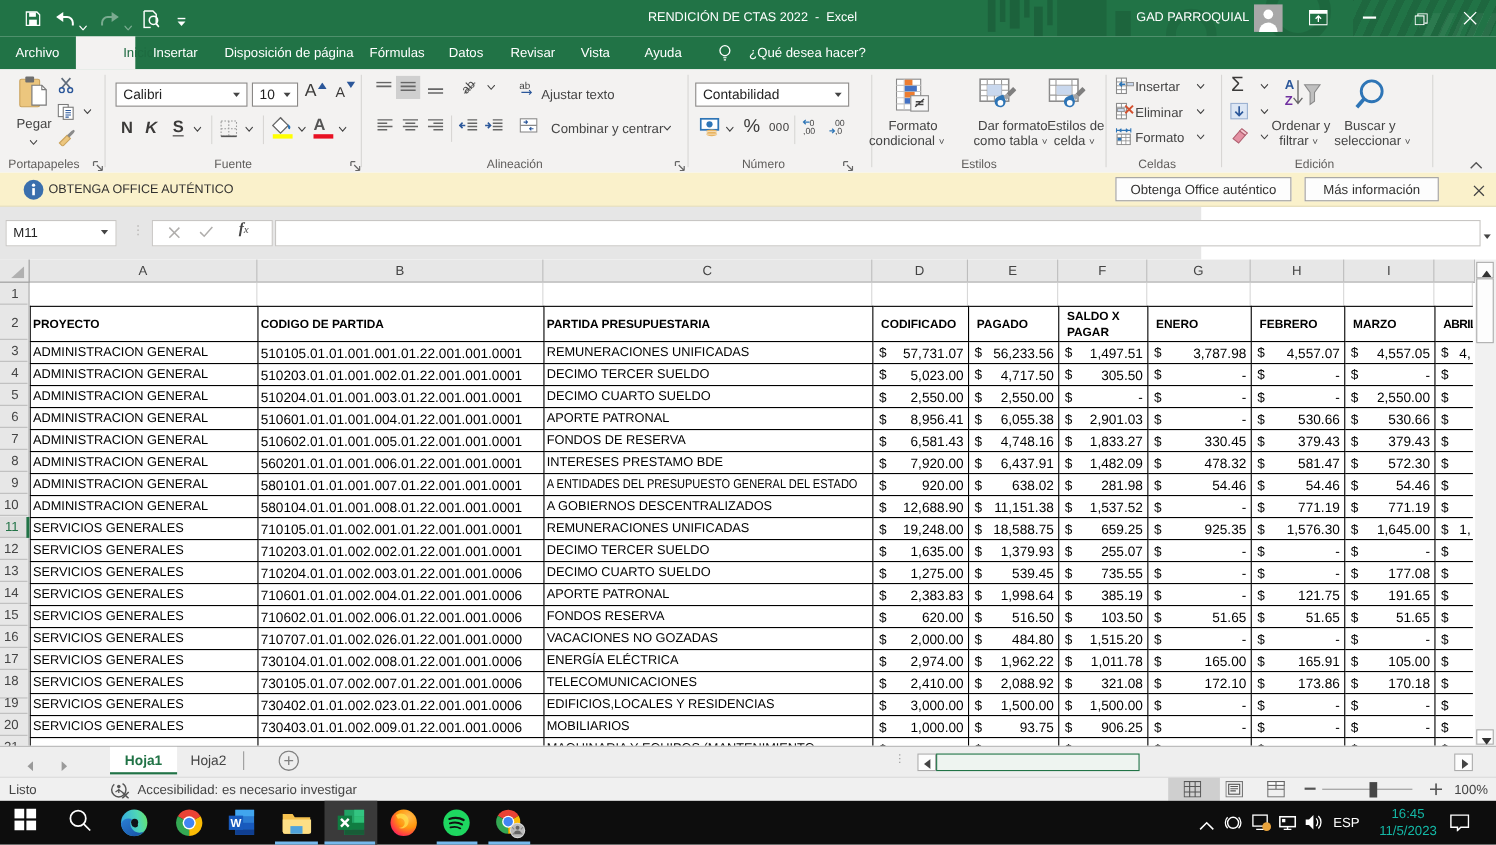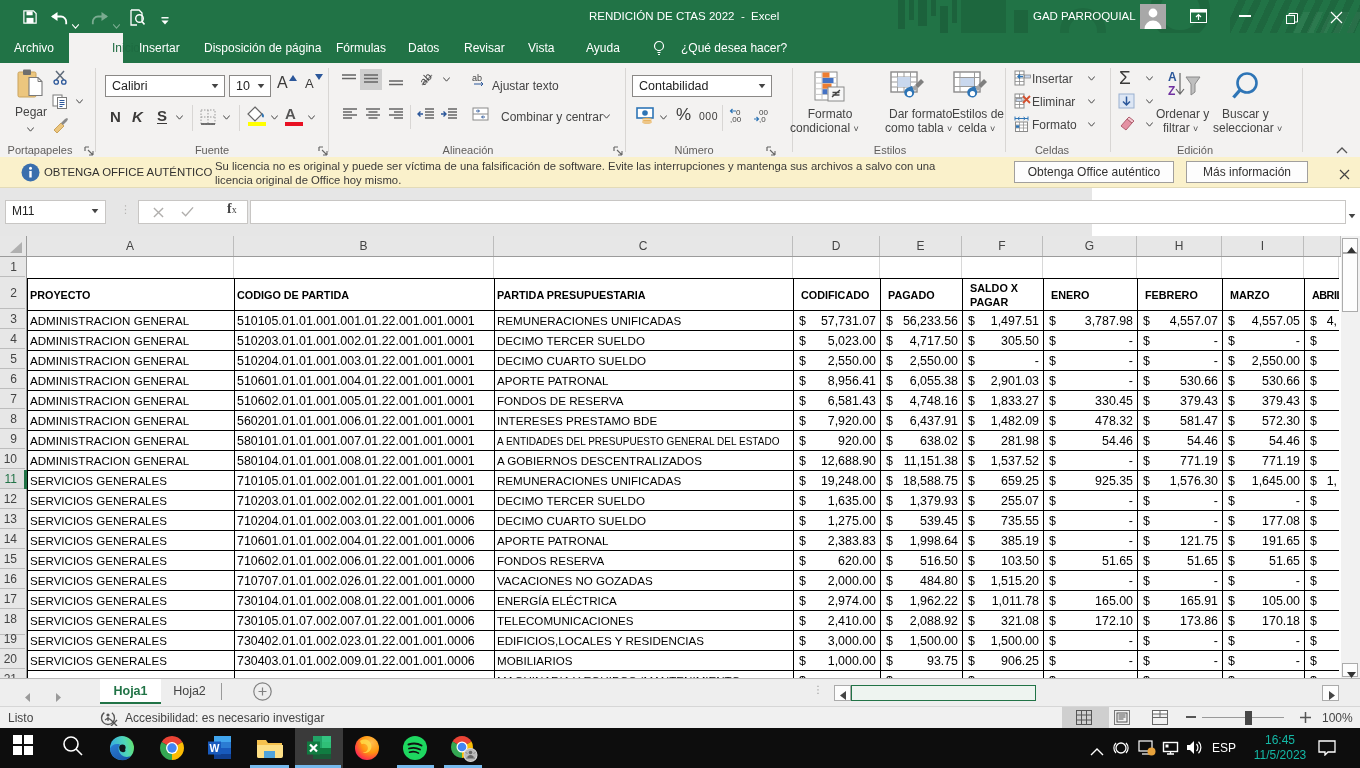--- a/index.html
+++ b/index.html
@@ -522,21 +522,20 @@
 
 <div id="warnbar">
   <div class="abs" style="left:21px;top:6px;">
     <svg width="19" height="19" viewBox="0 0 19 19">
         <circle cx="9.5" cy="9.5" r="9" fill="#3a6fad"></circle>
         <rect x="8.3" y="8" width="2.4" height="6.5" fill="#fff"></rect>
         <circle cx="9.5" cy="5.3" r="1.5" fill="#fff"></circle>
       </svg>
   </div>
   <div class="abs" style="left:44px;top:9px;font-size:11.4px;color:#323130;">OBTENGA OFFICE AUTÉNTICO</div>
-  <div class="abs" style="left:215px;top:3px;font-size:11.3px;color:#3b3a39;line-height:13.5px;">Su licencia no es original y puede ser víctima de una falsificación de software. Evite las interrupciones y mantenga sus archivos a salvo con una<br>licencia original de Office hoy mismo.</div>
   <div class="wbtn" style="left:1014px;width:160px;">Obtenga Office auténtico</div>
   <div class="wbtn" style="left:1186px;width:122px;">Más información</div>
   <div class="abs" style="left:1339px;top:9px;"><svg width="11" height="11" viewBox="0 0 11 11">
         <path d="M1 1 L10 10 M10 1 L1 10" stroke="#444" stroke-width="1.2"></path>
       </svg></div>
 </div>
 
 <div id="fbar">
   <div id="namebox">M11
     <svg style="position:absolute;right:6px;top:8px;" width="8" height="5" viewBox="0 0 8 6">
@@ -544,21 +543,21 @@
       </svg>
   </div>
   <div class="abs" style="left:120px;top:15px;color:#b5b3b1;font-size:11px;letter-spacing:0;">⋮</div>
   <div class="abs" style="left:138px;top:12px;width:110px;height:24px;background:#fff;border:1px solid #c8c6c4;"></div>
   <div class="abs" style="left:153px;top:16px;"><svg width="11" height="11" viewBox="0 0 12 12">
         <path d="M1 1 L11 11 M11 1 L1 11" stroke="#b0aeac" stroke-width="1.5"></path>
       </svg></div>
   <div class="abs" style="left:181px;top:16px;"><svg width="13" height="12" viewBox="0 0 14 12">
         <path d="M1 6 L5 10 L13 1" fill="none" stroke="#b0aeac" stroke-width="1.5"></path>
       </svg></div>
-  <div class="abs" style="left:227px;top:13px;font-size:14px;color:#444;font-family:'Liberation Serif',serif;"><b>f</b><span style="font-size:10px;">x</span></div>
+  <div class="abs" style="left:217px;top:13px;font-size:14px;font-style:italic;color:#444;font-family:'Liberation Serif',serif;"><b>f</b><span style="font-size:10px;">x</span></div>
   <div id="ffield"></div>
   <div class="abs" style="left:1348px;top:17px;"><svg width="8" height="5" viewBox="0 0 8 6">
         <path d="M0 0 L4 5 L8 0" fill="#444"></path>
       </svg></div>
 </div>
 
 <div id="grid">
 
   <div class="abs" style="left:0;top:0;width:27px;height:21px;background:#e7e7e7;border-right:1px solid #9b9b9b;border-bottom:1px solid #9b9b9b;z-index:3;">
     <svg style="position:absolute;right:4px;bottom:3px;" width="12" height="11" viewBox="0 0 12 11">

